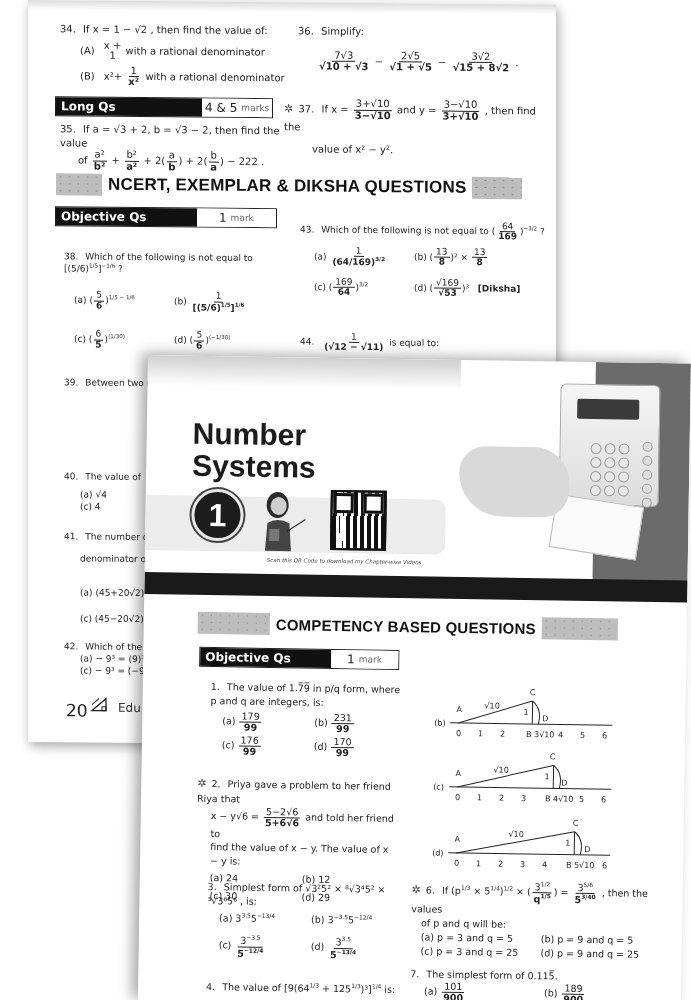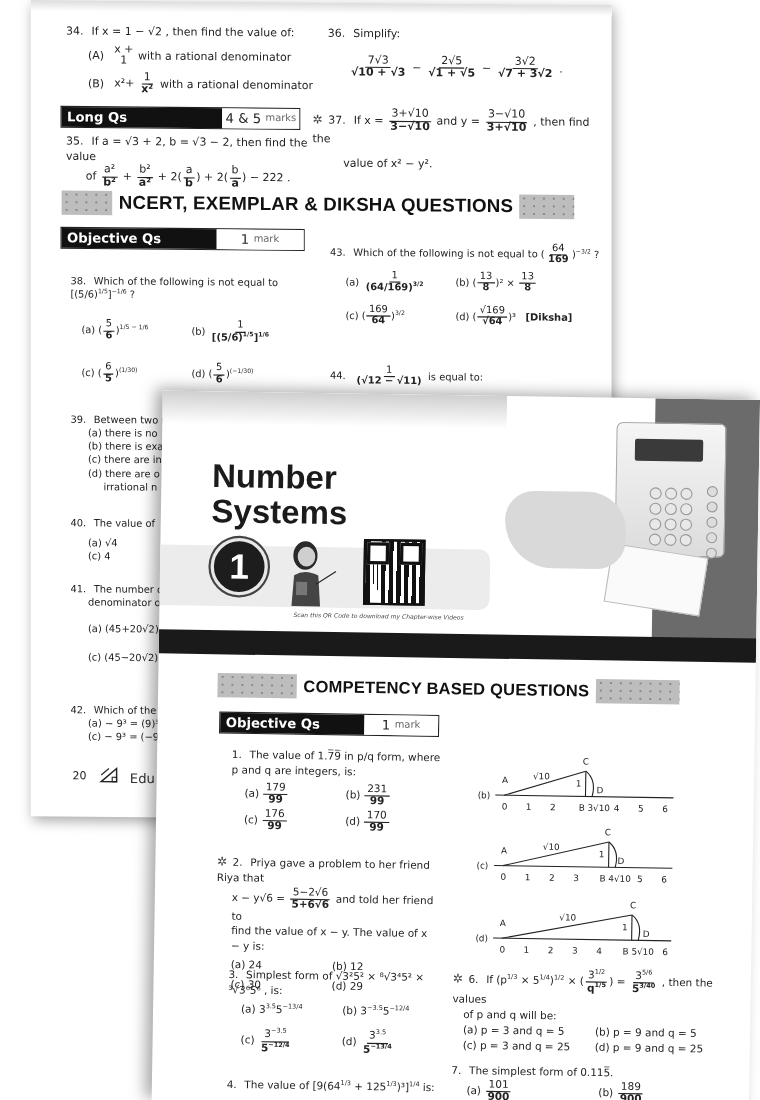--- a/index.html
+++ b/index.html
@@ -111,21 +111,21 @@
   .keypad .side span { width: 10px; height: 10px; border-radius: 50%; background: #ddd; border: 1px solid #999; }
   .card { position: absolute; left: 94px; top: 138px; width: 88px; height: 54px; background: #fafafa; border: 1px solid #bbb; transform: rotate(8deg); }
   .hand { position: absolute; left: 0; top: 86px; width: 110px; height: 70px; background: #d9d9d9; border-radius: 30px 40px 30px 50px; }
   .black-stripe { position: absolute; left: 0; top: 217px; width: 100%; height: 22px; background: #1a1a1a; }
 
   .fp-q { position: absolute; line-height: 1.45; font-size: 9.5px; color: #222; }
   .grid2 { display: grid; grid-template-columns: 92px 92px; row-gap: 4px; margin-top: 3px; padding-left: 12px; }
   .numline { position: absolute; }
   .numline svg text { font-family: "DejaVu Sans", sans-serif; font-size: 8px; fill: #222; }
 
-  .footer-num { position: absolute; left: 38px; top: 700px; font-size: 10px; }
+  .footer-num { position: absolute; left: 38px; top: 700px; font-size: 17px; }
   .footer-logo { position: absolute; left: 62px; top: 696px; width: 20px; height: 16px; }
   .footer-brand { position: absolute; left: 90px; top: 700px; font-size: 12px; color: #333; }
 </style>
 </head>
 <body>
 
 <div id="back-page">
 
   <div class="bp-q" style="left:32px; top:22px; width:240px;">
     <span class="qnum">34.</span>
@@ -152,21 +152,21 @@
       <span class="frac">
           <span class="num">7√3</span>
           <span class="den">√10 + √3</span>
         </span> −
       <span class="frac">
           <span class="num">2√5</span>
           <span class="den">√1 + √5</span>
         </span> −
       <span class="frac">
           <span class="num">3√2</span>
-          <span class="den">√7 + 3√2</span>
+          <span class="den">√15 + 8√2</span>
         </span> .
     </div>
   </div>
 
   <div class="section-bar" style="left:27px; top:96px; width:218px;">
     <div class="left" style="width:147px;">Long Qs</div>
     <div class="right" style="width:70px;">
       <span>4 &amp; 5</span>
       <small>marks</small>
     </div>
@@ -260,58 +260,51 @@
           </span>)² × <span class="frac">
             <span class="num">13</span>
             <span class="den">8</span>
           </span></span>
       <span>(c) (<span class="frac">
             <span class="num">169</span>
             <span class="den">64</span>
           </span>)<sup>3/2</sup></span>
       <span>(d) (<span class="frac">
             <span class="num">√169</span>
-            <span class="den">√64</span>
+            <span class="den">√53</span>
           </span>)³ &nbsp;&nbsp;<b>[Diksha]</b></span>
     </div>
   </div>
 
   <div class="bp-q" style="left:272px; top:330px; font-size:9px;">
     <span class="qnum">44.</span>
     <span class="frac">
         <span class="num">1</span>
         <span class="den">(√12 − √11)</span>
       </span>
     <span>is equal to:</span>
   </div>
 
   <div class="bp-q" style="left:36px; top:376px; font-size:9px;">
     <span class="qnum">39.</span>
     <span>Between two r</span>
-    <div style="padding-left:16px;">
-      <div>(a) there is no</div>
-      <div>(b) there is exa</div>
-      <div>(c) there are in</div>
-      <div>(d) there are o</div>
-      <div style="padding-left:14px;">irrational n</div>
-    </div>
   </div>
 
   <div class="bp-q" style="left:36px; top:470px; font-size:9px;">
     <span class="qnum">40.</span>
     <span>The value of</span>
     <div style="padding-left:16px; margin-top:6px;">(a) √4</div>
     <div style="padding-left:16px;">(c) 4</div>
   </div>
 
   <div class="bp-q" style="left:36px; top:530px; font-size:9px;">
     <span class="qnum">41.</span>
     <span>The number o</span>
-    <div style="padding-left:16px; ">denominator o</div>
-    <div style="padding-left:16px; margin-top:12px;">(a) (45+20√2)</div>
+    <div style="padding-left:16px; margin-top:10px;">denominator o</div>
+    <div style="padding-left:16px; margin-top:22px;">(a) (45+20√2)</div>
     <div style="padding-left:16px; margin-top:14px;">(c) (45−20√2)</div>
   </div>
 
   <div class="bp-q" style="left:36px; top:640px; font-size:9px;">
     <span class="qnum">42.</span>
     <span>Which of the fo</span>
     <div style="padding-left:16px;">(a) − 9³ = (9)³</div>
     <div style="padding-left:16px;">(c) − 9³ = (−9)³</div>
   </div>
 

